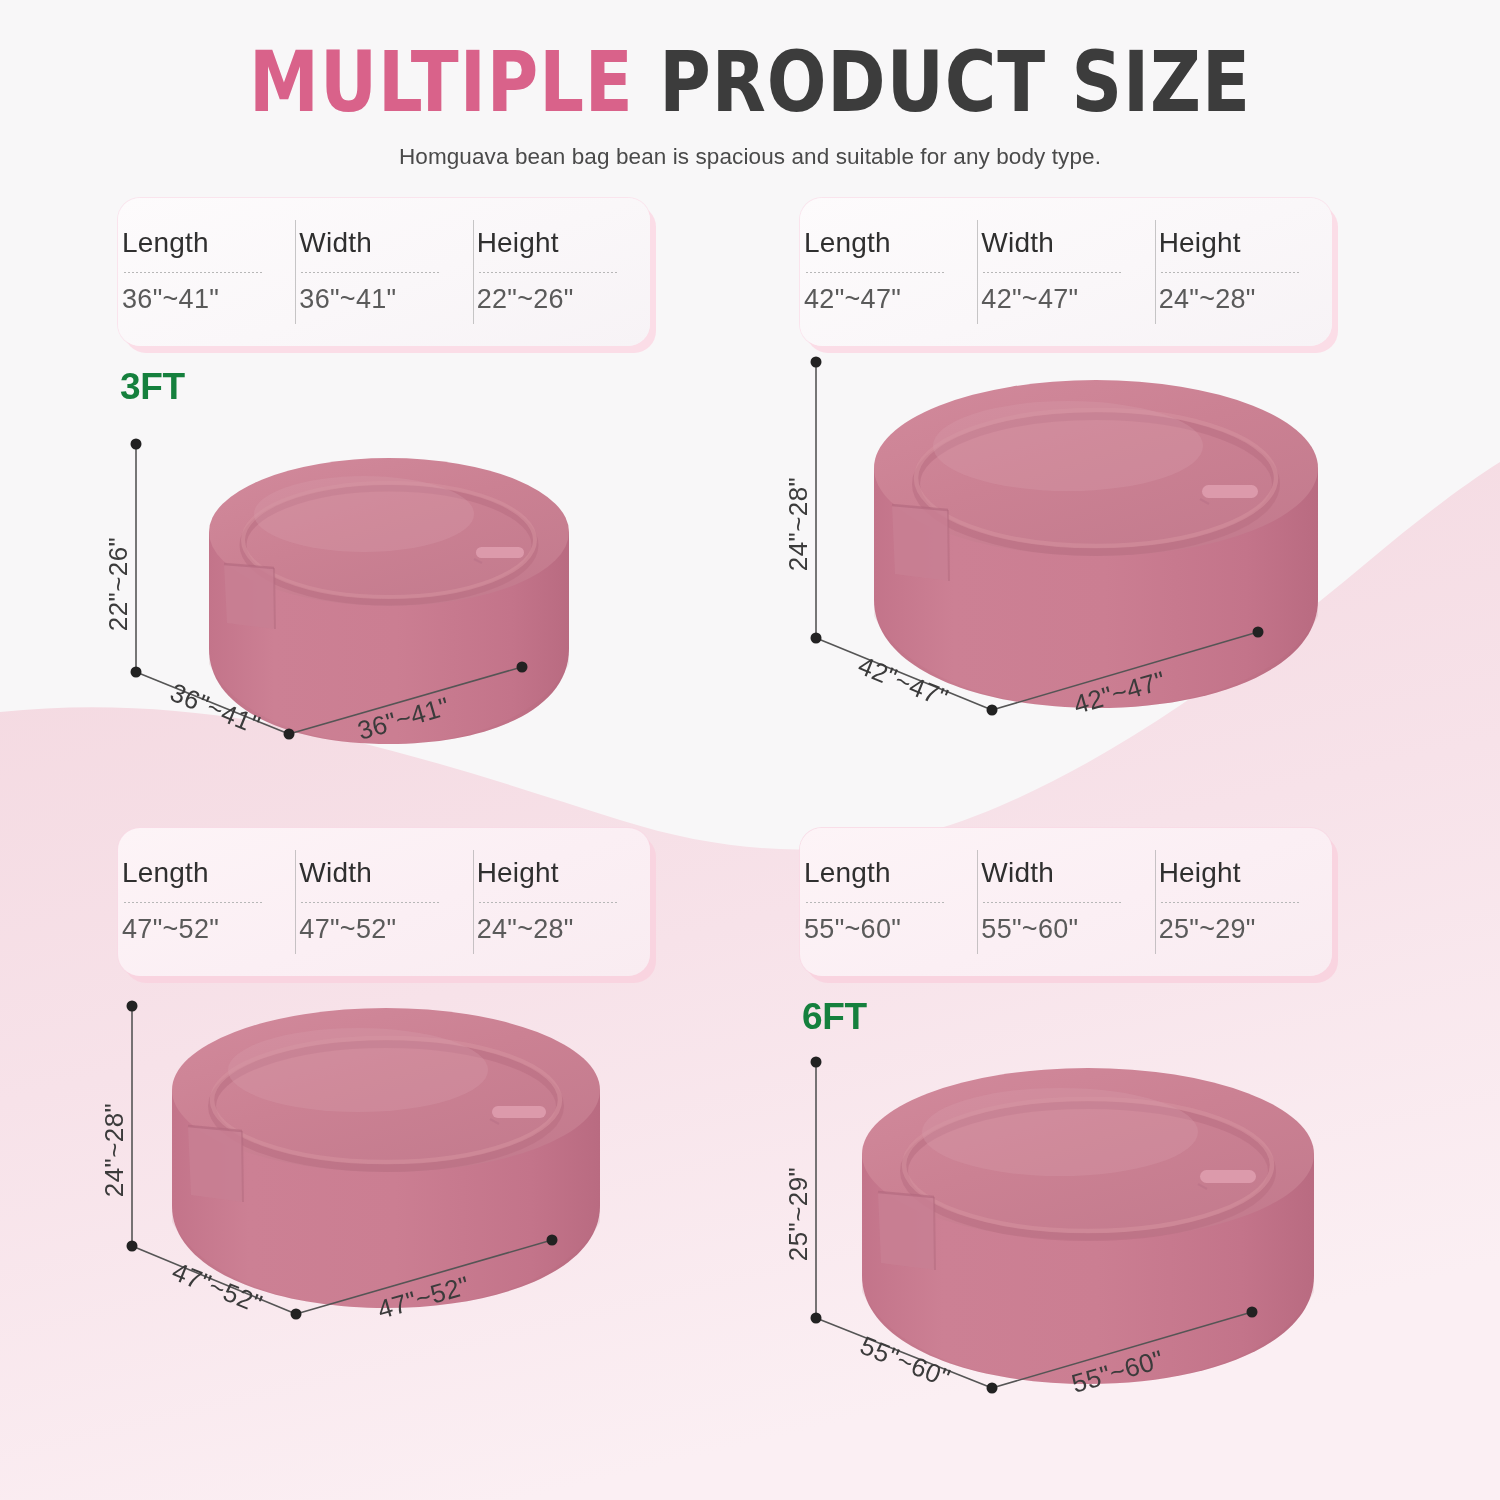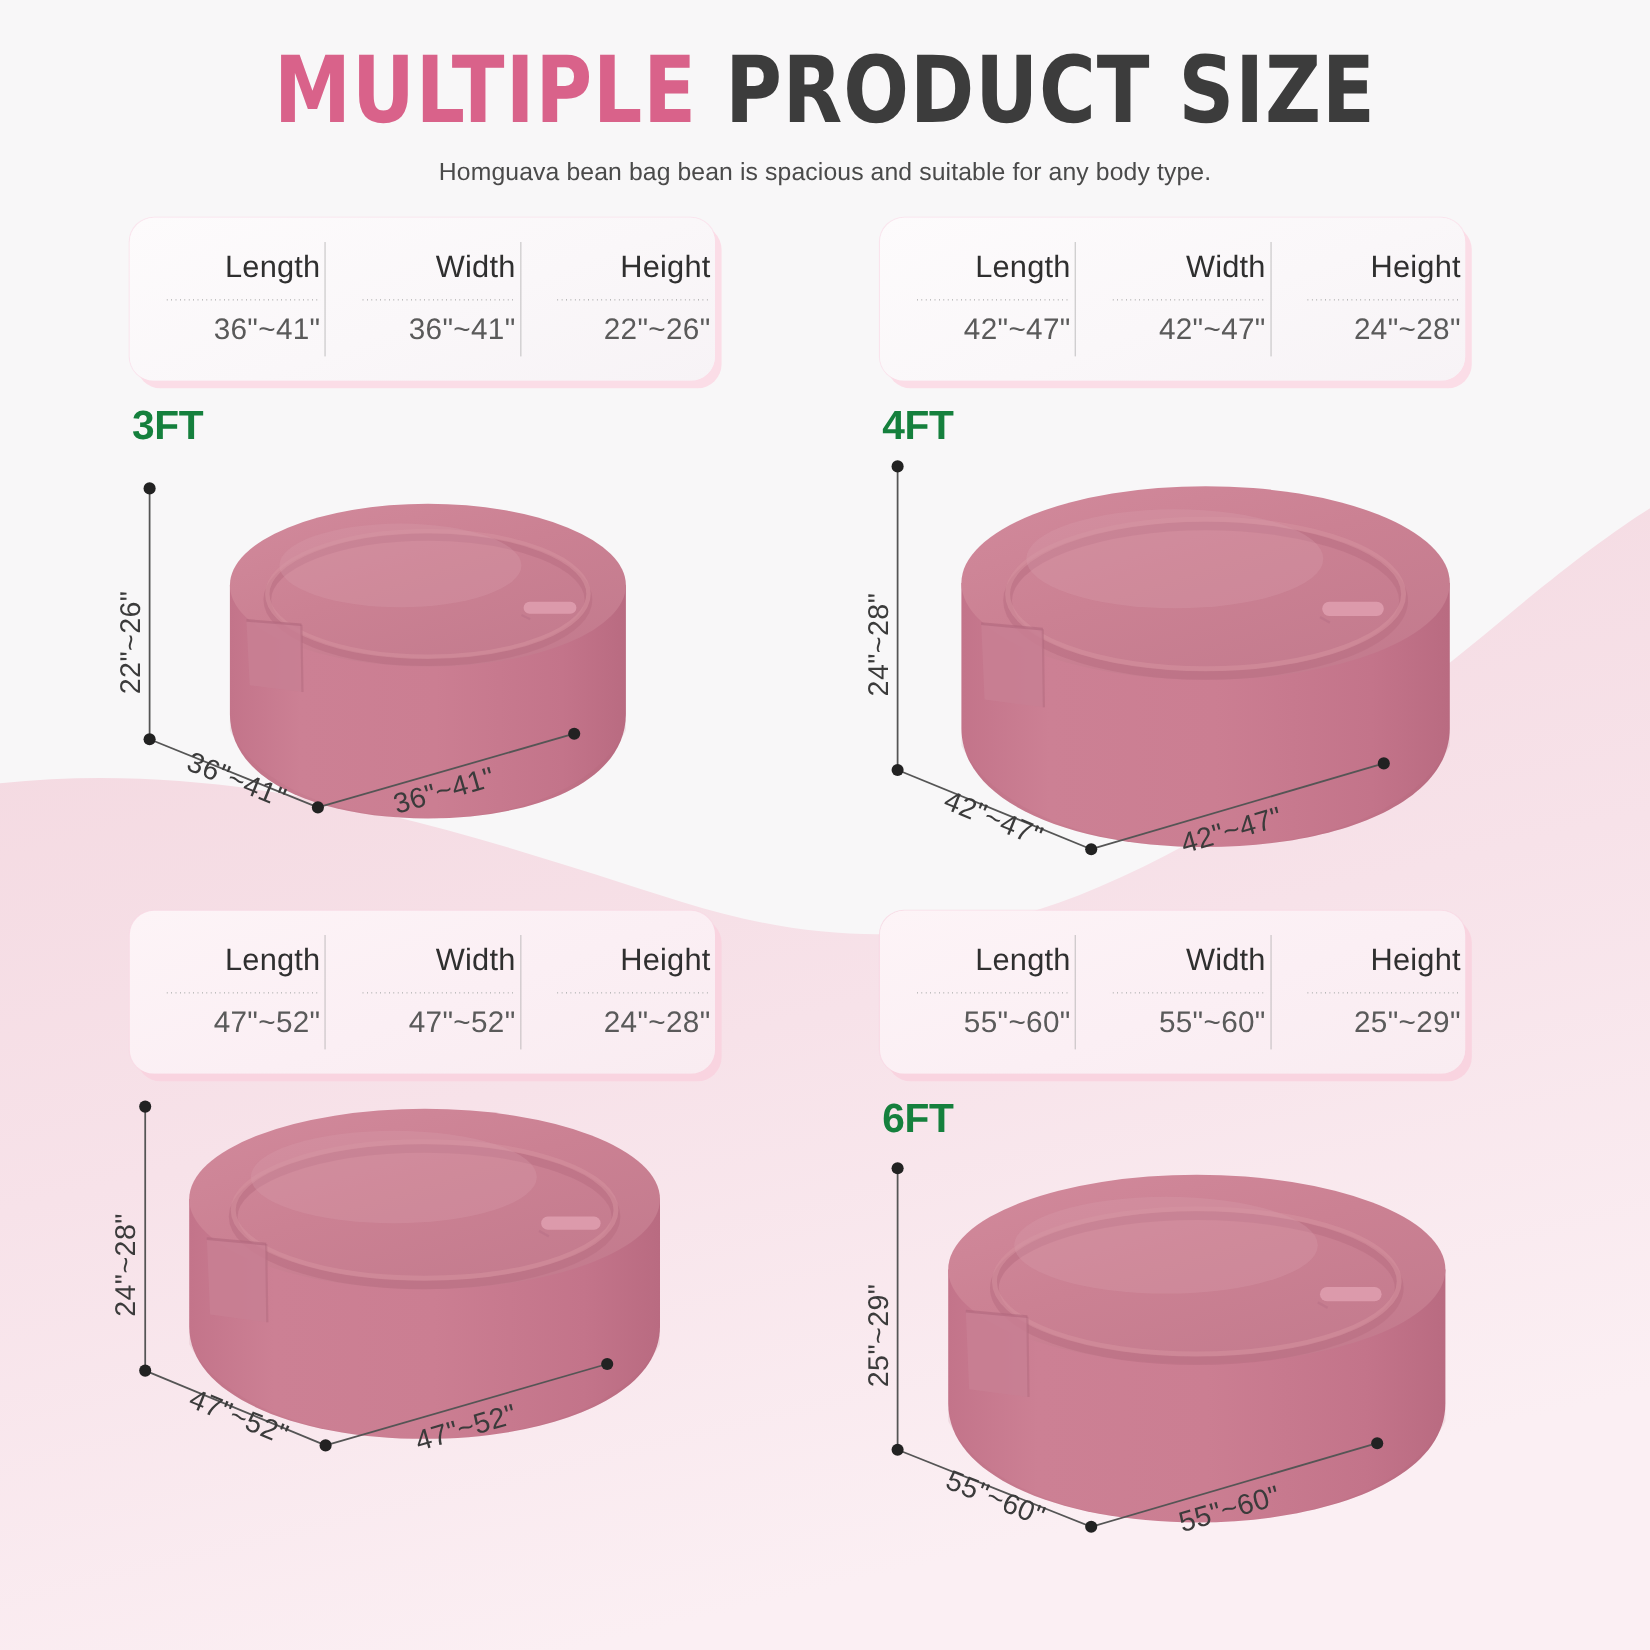--- a/index.html
+++ b/index.html
@@ -53,21 +53,21 @@
     display:flex;align-items:stretch;
     padding:0;
     box-sizing:border-box;
   }
   .card.tinted{
     background:linear-gradient(160deg,#fdf4f7 0%,#fbeff4 55%,#f9ecf1 100%);
     box-shadow:6px 7px 0 0 #f9d4e0, 0 0 0 1px rgba(248,218,230,.9);
   }
   .col{
     flex:1 1 0;
-    display:flex;flex-direction:column;align-items:flex-end;justify-content:center;
+    display:flex;flex-direction:column;align-items:flex-start;justify-content:center;
     position:relative;
     padding:14px 4px 16px;
     box-sizing:border-box;
   }
   .col + .col::before{
     content:"";position:absolute;left:0;top:22px;bottom:22px;width:1px;
     background:#9a9a9a;opacity:.55;
   }
   .col .hd{
     font-size:28px;color:#2f2f2f;font-weight:500;letter-spacing:.2px;
@@ -217,21 +217,20 @@
         <div class="dots"></div>
         <div class="val">42"~47"</div>
       </div>
       <div class="col">
         <div class="hd">Height</div>
         <div class="dots"></div>
         <div class="val">24"~28"</div>
       </div>
     </div>
 
-    <div class="ftlabel">4FT</div>
 
     <div class="product p2">
       <svg viewBox="0 0 640 395">
         <defs>
           <linearGradient id="body2" x1="0" y1="0" x2="1" y2="0">
             <stop offset="0%" stop-color="#c3748a"></stop>
             <stop offset="18%" stop-color="#cc8094"></stop>
             <stop offset="52%" stop-color="#cb7e92"></stop>
             <stop offset="84%" stop-color="#c3748a"></stop>
             <stop offset="100%" stop-color="#b96b81"></stop>

